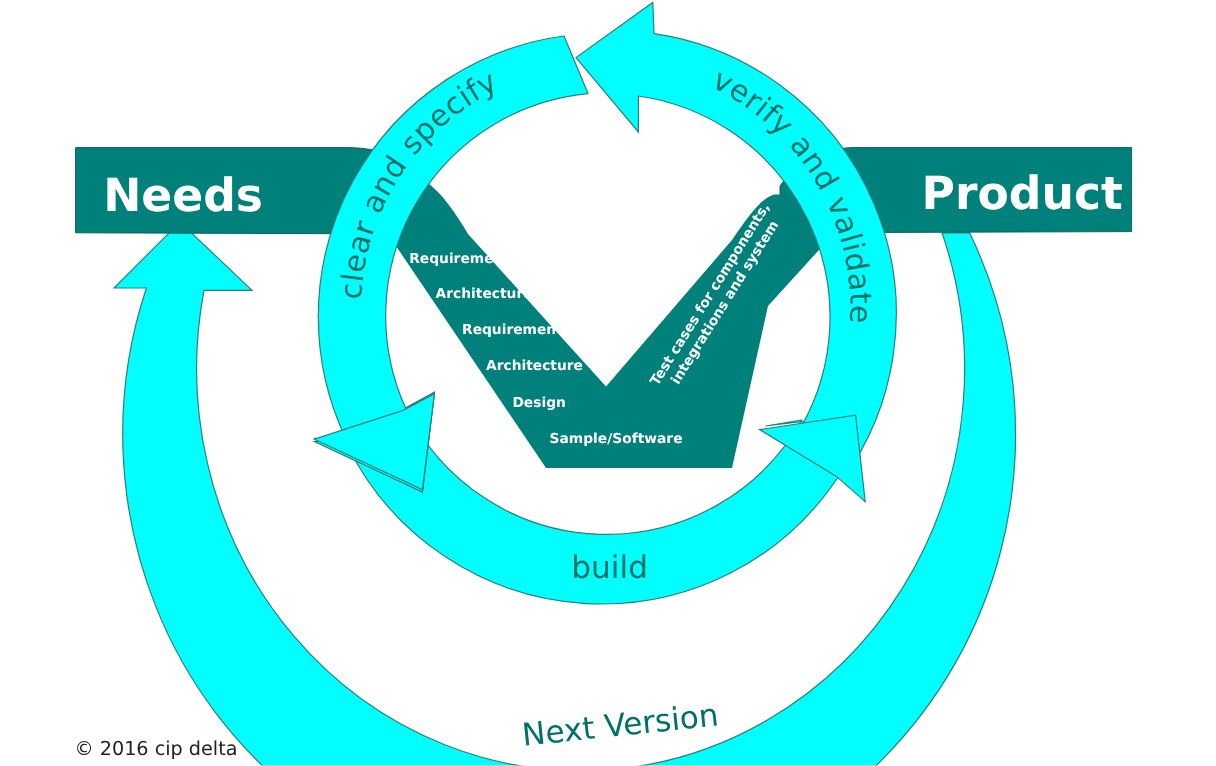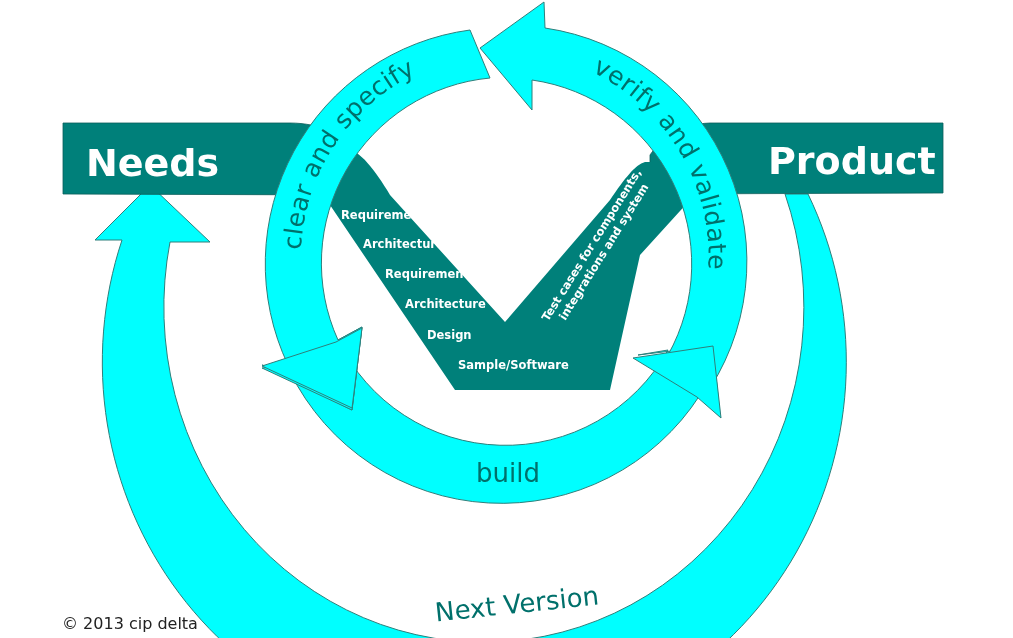--- a/index.html
+++ b/index.html
@@ -86,14 +86,14 @@
 
   <text font-size="25" fill="#00706B" letter-spacing="0.5">
     <textPath href="#tp-clear">clear and specify</textPath>
   </text>
   <text font-size="25" fill="#00706B" letter-spacing="0.5">
     <textPath href="#tp-verify">verify and validate</textPath>
   </text>
   <text x="508" y="482" font-size="26" fill="#00706B" text-anchor="middle">build</text>
   <text x="517" y="613" font-size="26" fill="#00706B" text-anchor="middle" transform="rotate(-6 517 605)">Next Version</text>
 </svg>
-<div class="copyright">© 2013 cip delta</div>
+<div class="copyright">© 2016 cip delta</div>
 </div>
 
 </body></html>

